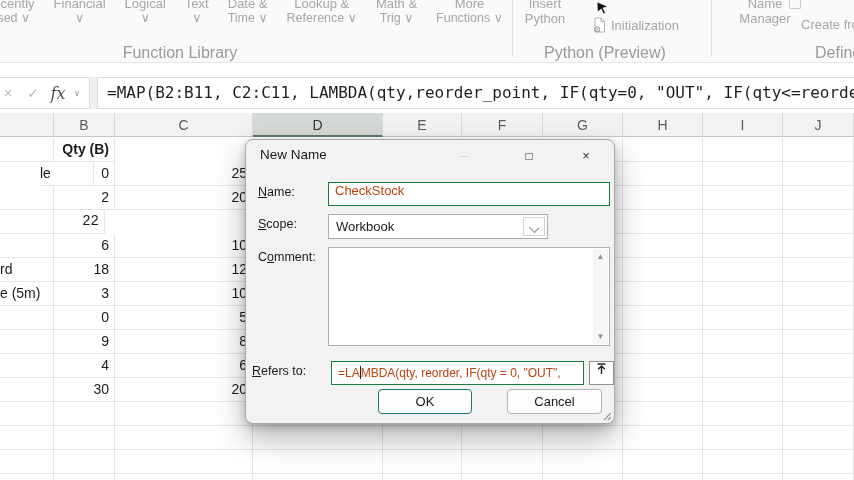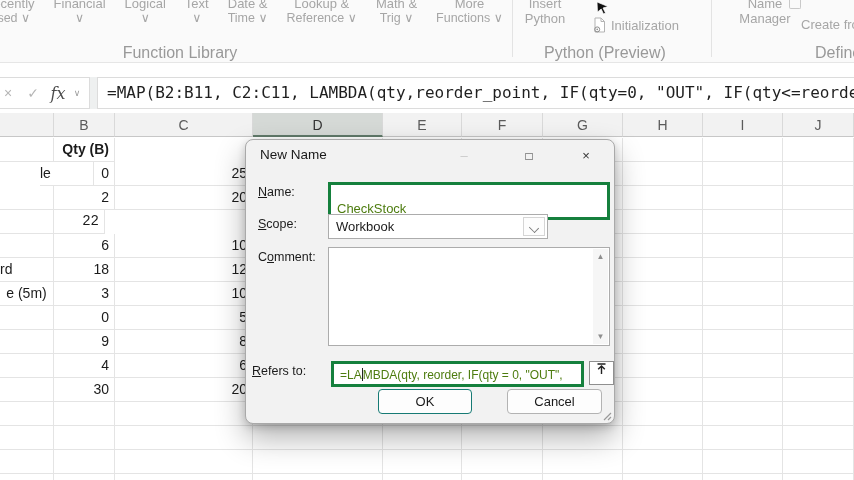--- a/index.html
+++ b/index.html
@@ -42,22 +42,22 @@
   .dialog{position:absolute;left:245px;top:139px;width:370px;height:285px;background:#f2f2f2;
     border:1px solid #a9a9a9;border-radius:8px;box-sizing:border-box;z-index:10;
     box-shadow:0 14px 30px rgba(0,0,0,.30),0 3px 8px rgba(0,0,0,.18);}
   .dlg-title{position:absolute;left:14px;top:7px;font-size:13.5px;color:#1a1a1a;}
   .win-btn{position:absolute;top:3px;width:36px;height:26px;text-align:center;line-height:26px;color:#333;font-size:13px;}
   .win-btn.min{left:200px;color:#c9c9c9;}
   .win-btn.max{left:265px;font-size:12px;}
   .win-btn.close{left:322px;}
   .dlg-label{position:absolute;left:12px;font-size:12.5px;color:#1b1b1b;}
   .dlg-label u{text-decoration:underline;}
-  .txt-input{position:absolute;background:#fff;border:3px solid #15803d;box-sizing:border-box;font-size:13px;color:#4d7c0f;
-    padding:16px 6px;white-space:nowrap;overflow:hidden;}
+  .txt-input{position:absolute;background:#fff;border:1px solid #15803d;box-sizing:border-box;font-size:13px;color:#c2410c;
+    padding:0 6px;white-space:nowrap;overflow:hidden;}
   .combo{position:absolute;background:#fff;border:1px solid #acacac;box-sizing:border-box;font-size:13px;color:#1b1b1b;}
   .combo .val{position:absolute;left:7px;top:4px;}
   .combo .chev-box{position:absolute;right:2px;top:2px;bottom:2px;width:20px;border:1px solid #d5d5d5;background:#fdfdfd;}
   .chevron{position:absolute;left:6px;top:6px;width:7px;height:7px;border-right:1.4px solid #7b7b7b;border-bottom:1.4px solid #7b7b7b;transform:rotate(45deg) scale(1,.8);}
   .comment-box{position:absolute;left:82px;top:107px;width:282px;height:99px;background:#fff;border:1px solid #acacac;box-sizing:border-box;}
   .sb{position:absolute;right:1px;top:1px;bottom:1px;width:15px;background:#f6f6f6;}
   .sb .up,.sb .dn{position:absolute;left:0;width:15px;height:15px;text-align:center;font-size:8px;color:#8e8e8e;line-height:15px;}
   .sb .up{top:0;} .sb .dn{bottom:0;}
   .refers-input{left:85px;top:221px;width:253px;height:24px;font-size:12px;padding-top:4px;}
   .caret{display:inline-block;width:1px;height:13px;background:#222;vertical-align:-2px;}
@@ -215,21 +215,21 @@
           <div class="cell num" style="left: 115px; width: 138px;">12</div>
           <div class="cell" style="left: 253px; width: 130px;"></div>
           <div class="cell" style="left: 383px; width: 79px;"></div>
           <div class="cell" style="left: 462px; width: 81px;"></div>
           <div class="cell" style="left: 543px; width: 80px;"></div>
           <div class="cell" style="left: 623px; width: 80px;"></div>
           <div class="cell" style="left: 703px; width: 80px;"></div>
           <div class="cell" style="left: 783px; width: 71px;"></div>
         </div>
         <div class="grid-row">
-          <div class="cell a" style="left: 0px; width: 54px; text-align: center;">e (5m)</div>
+          <div class="cell a" style="left: 0px; width: 54px;">e (5m)</div>
           <div class="cell num" style="left: 54px; width: 61px;">3</div>
           <div class="cell num" style="left: 115px; width: 138px;">10</div>
           <div class="cell" style="left: 253px; width: 130px;"></div>
           <div class="cell" style="left: 383px; width: 79px;"></div>
           <div class="cell" style="left: 462px; width: 81px;"></div>
           <div class="cell" style="left: 543px; width: 80px;"></div>
           <div class="cell" style="left: 623px; width: 80px;"></div>
           <div class="cell" style="left: 703px; width: 80px;"></div>
           <div class="cell" style="left: 783px; width: 71px;"></div>
         </div>

